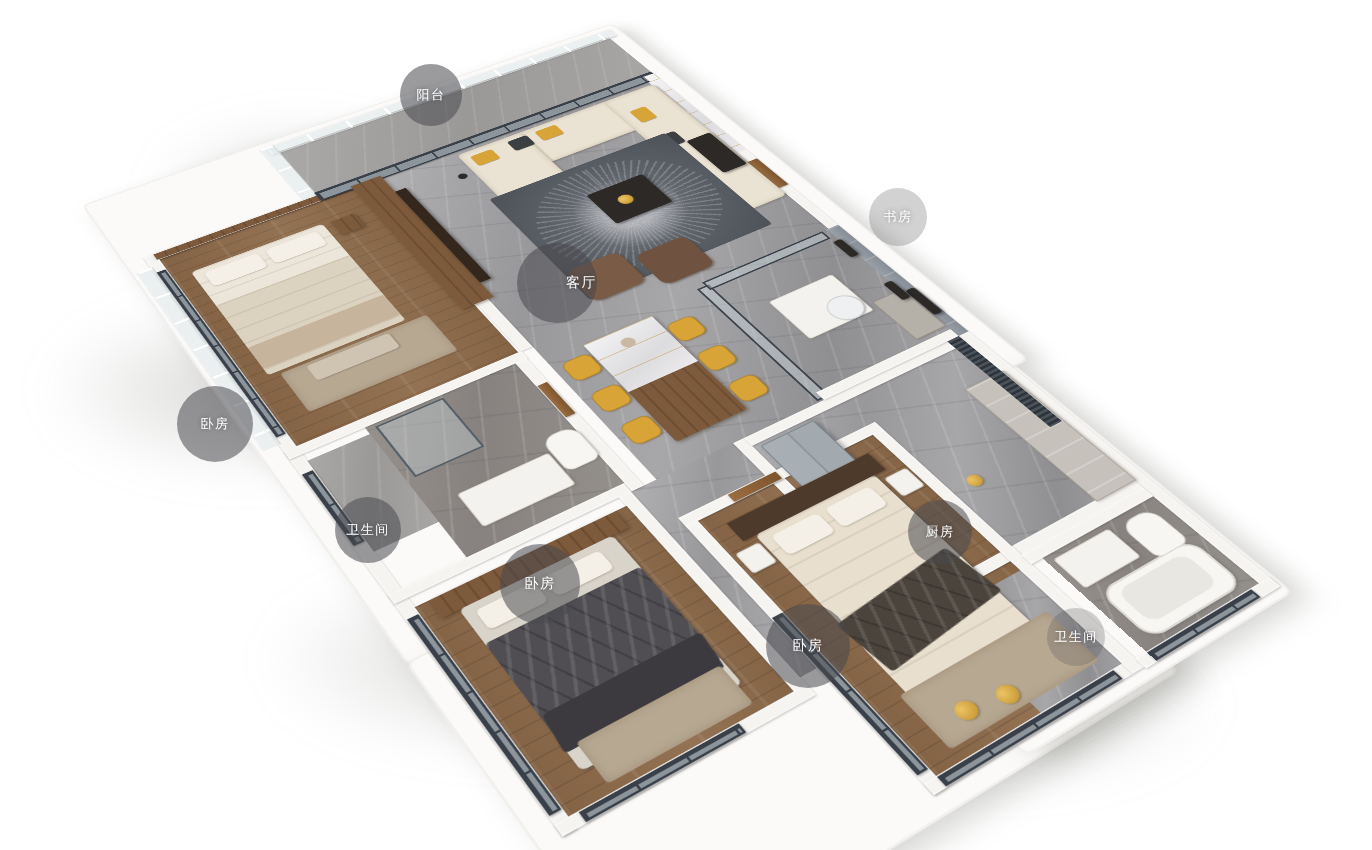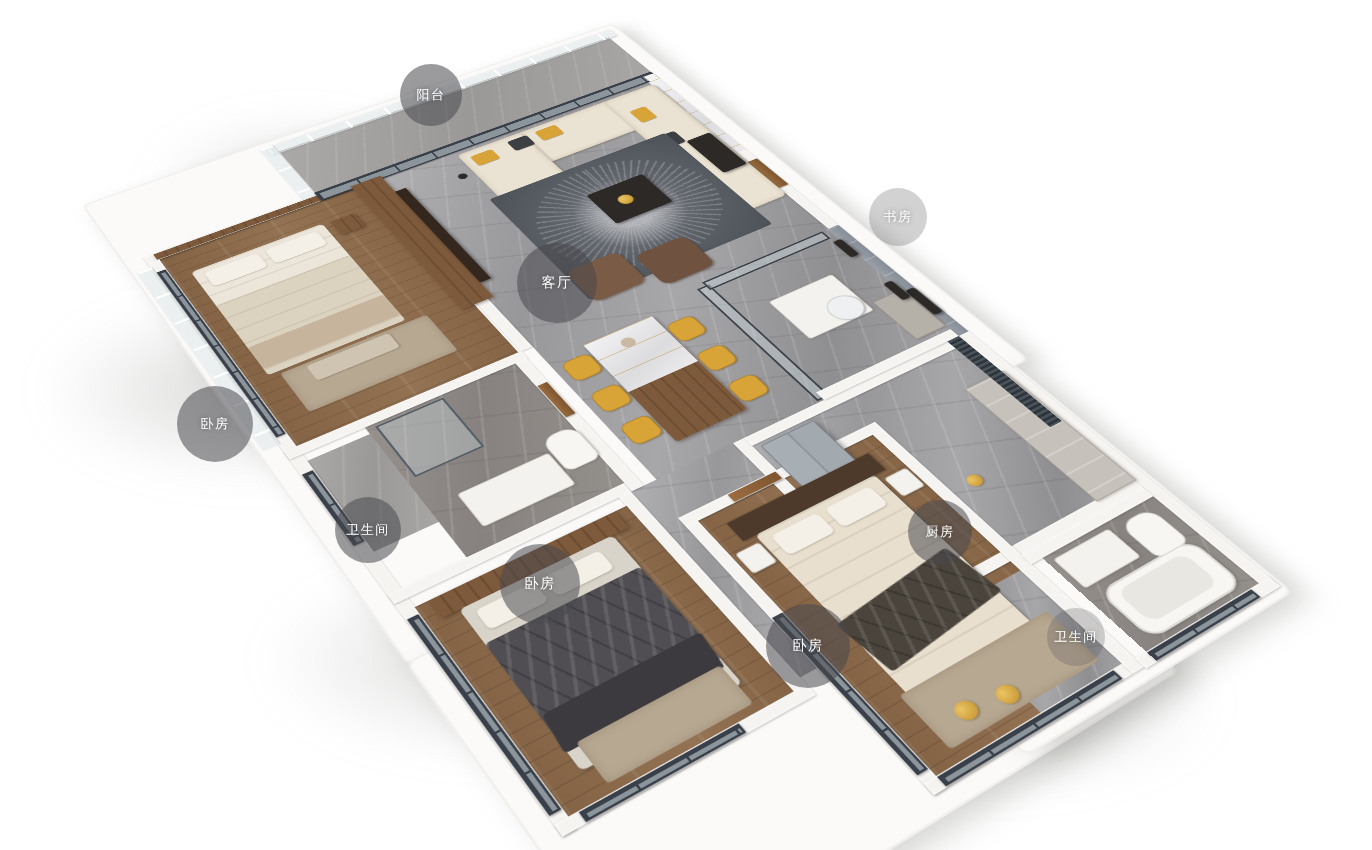--- a/index.html
+++ b/index.html
@@ -229,21 +229,21 @@
       <div class="p" style="left:486px;top:952px;width:76px;height:40px;background:#e9e7e2;border-radius:12px;"></div>
       <div class="p white-furn" style="left:468px;top:898px;width:60px;height:36px;"></div>
       <div class="p" style="left:540px;top:900px;width:34px;height:44px;background:#f7f6f3;border:1px solid #d8d6d1;border-radius:14px 14px 8px 8px;"></div>
 
     </div>
   </div>
 
   <div class="room-label" style="left:431px;top:95px;width:62px;height:62px;">
       <span>阳台</span>
     </div>
-  <div class="room-label big" style="left:557px;top:283px;width:80px;height:80px;">
+  <div class="room-label big" style="left:557px;top:283px;width:80px;height:80px;justify-content:flex-end;">
       <span>客厅</span>
     </div>
   <div class="room-label faint" style="left:898px;top:217px;width:58px;height:58px;">
       <span>书房</span>
     </div>
   <div class="room-label" style="left:215px;top:424px;width:76px;height:76px;">
       <span>卧房</span>
     </div>
   <div class="room-label" style="left:368px;top:530px;width:66px;height:66px;">
       <span>卫生间</span>

